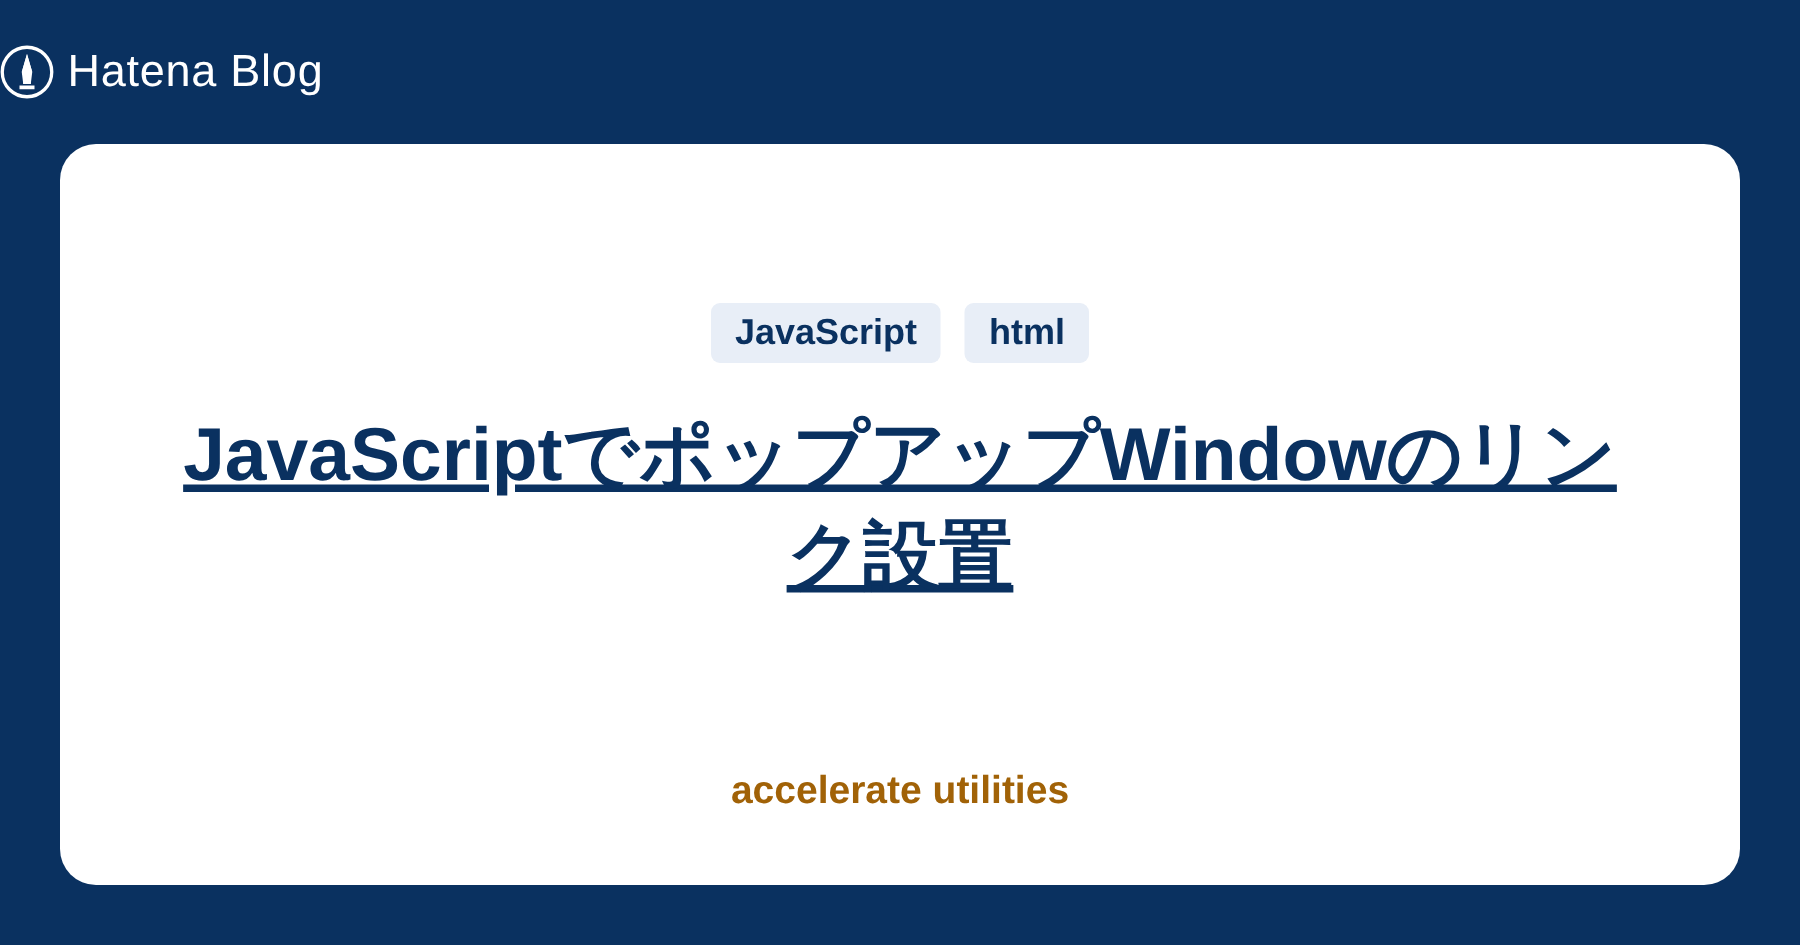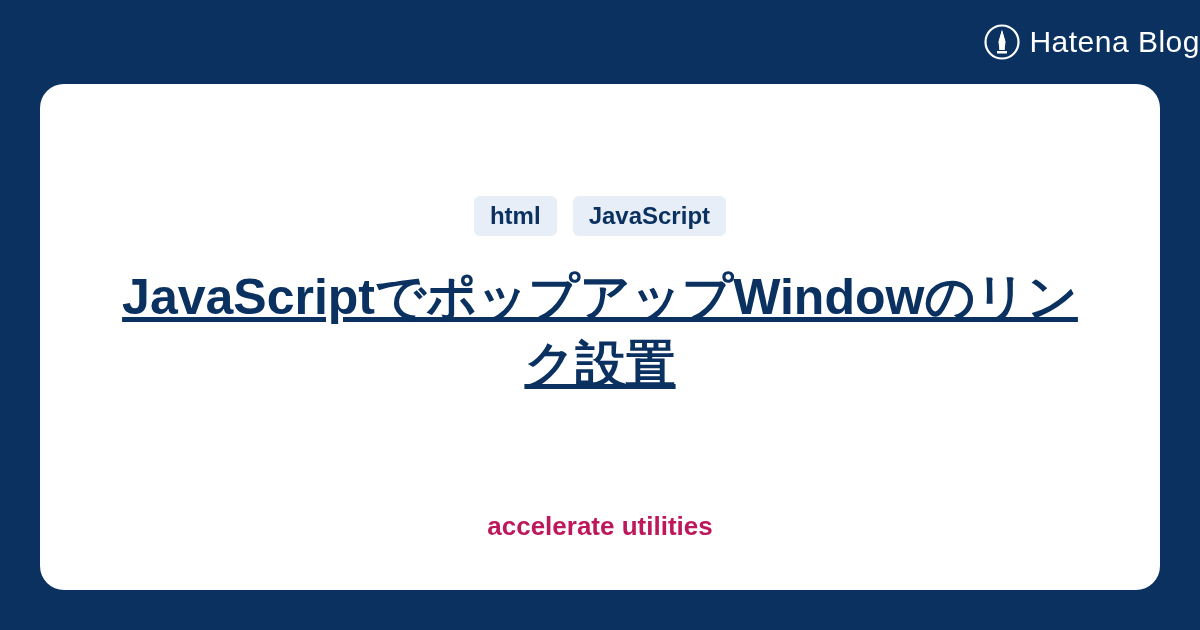--- a/index.html
+++ b/index.html
@@ -9,24 +9,24 @@
     }
     body {
       width: 1200px;
       height: 630px;
       background-color: #0a3160;
       font-family: -apple-system, BlinkMacSystemFont, "Segoe UI", "Hiragino Kaku Gothic ProN", "Hiragino Sans", Meiryo, sans-serif;
       display: flex;
       flex-direction: column;
     }
     .header {
-      height: 84px;
+      height: 96px;
       display: flex;
       align-items: center;
-      justify-content: flex-end;
+      justify-content: flex-start;
       gap: 9px;
     }
     .logo-icon {
       width: 36px;
       height: 36px;
       display: flex;
       align-items: center;
       justify-content: center;
     }
     .logo-icon svg {
@@ -72,21 +72,21 @@
     .title {
       color: #0a3160;
       font-size: 50px;
       font-weight: 700;
       text-align: center;
       line-height: 1.35;
       margin-bottom: 80px;
       text-decoration: underline;
     }
     .subtitle {
-      color: #be185d;
+      color: #a16207;
       font-size: 26px;
       font-weight: 700;
       text-align: center;
       position: absolute;
       bottom: 48px;
     }
   </style>
 </head>
 <body>
 
@@ -99,19 +99,19 @@
       <rect x="15.5" y="18" width="5" height="8" fill="#ffffff"></rect>
       <rect x="13" y="27" width="10" height="2.5" fill="#ffffff"></rect>
     </svg>
   </span>
   <span class="brand-text">Hatena Blog</span>
 </div>
 
 <div class="card-wrapper">
   <div class="card">
     <div class="tags">
+      <span class="tag">JavaScript</span>
       <span class="tag">html</span>
-      <span class="tag">JavaScript</span>
     </div>
     <h1 class="title">JavaScriptでポップアップWindowのリンク設置</h1>
     <div class="subtitle">accelerate utilities</div>
   </div>
 </div>
 
 </body></html>

